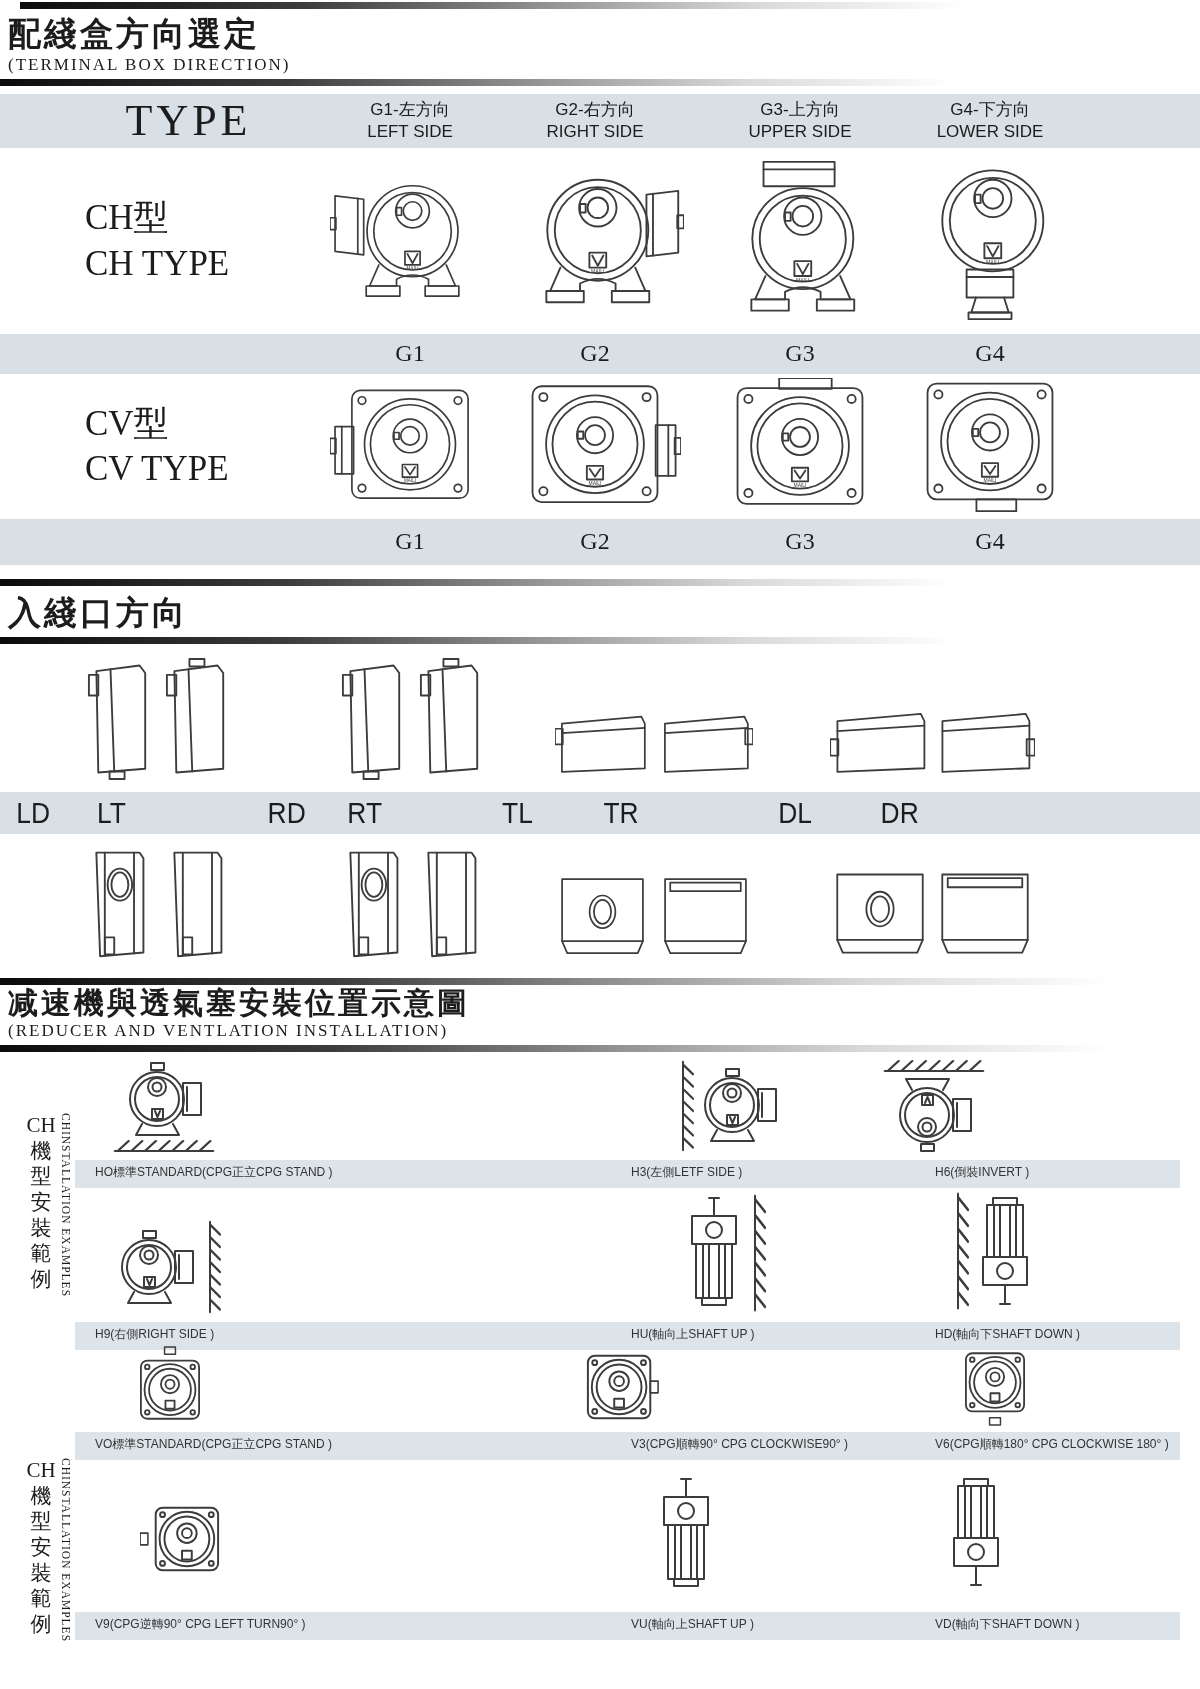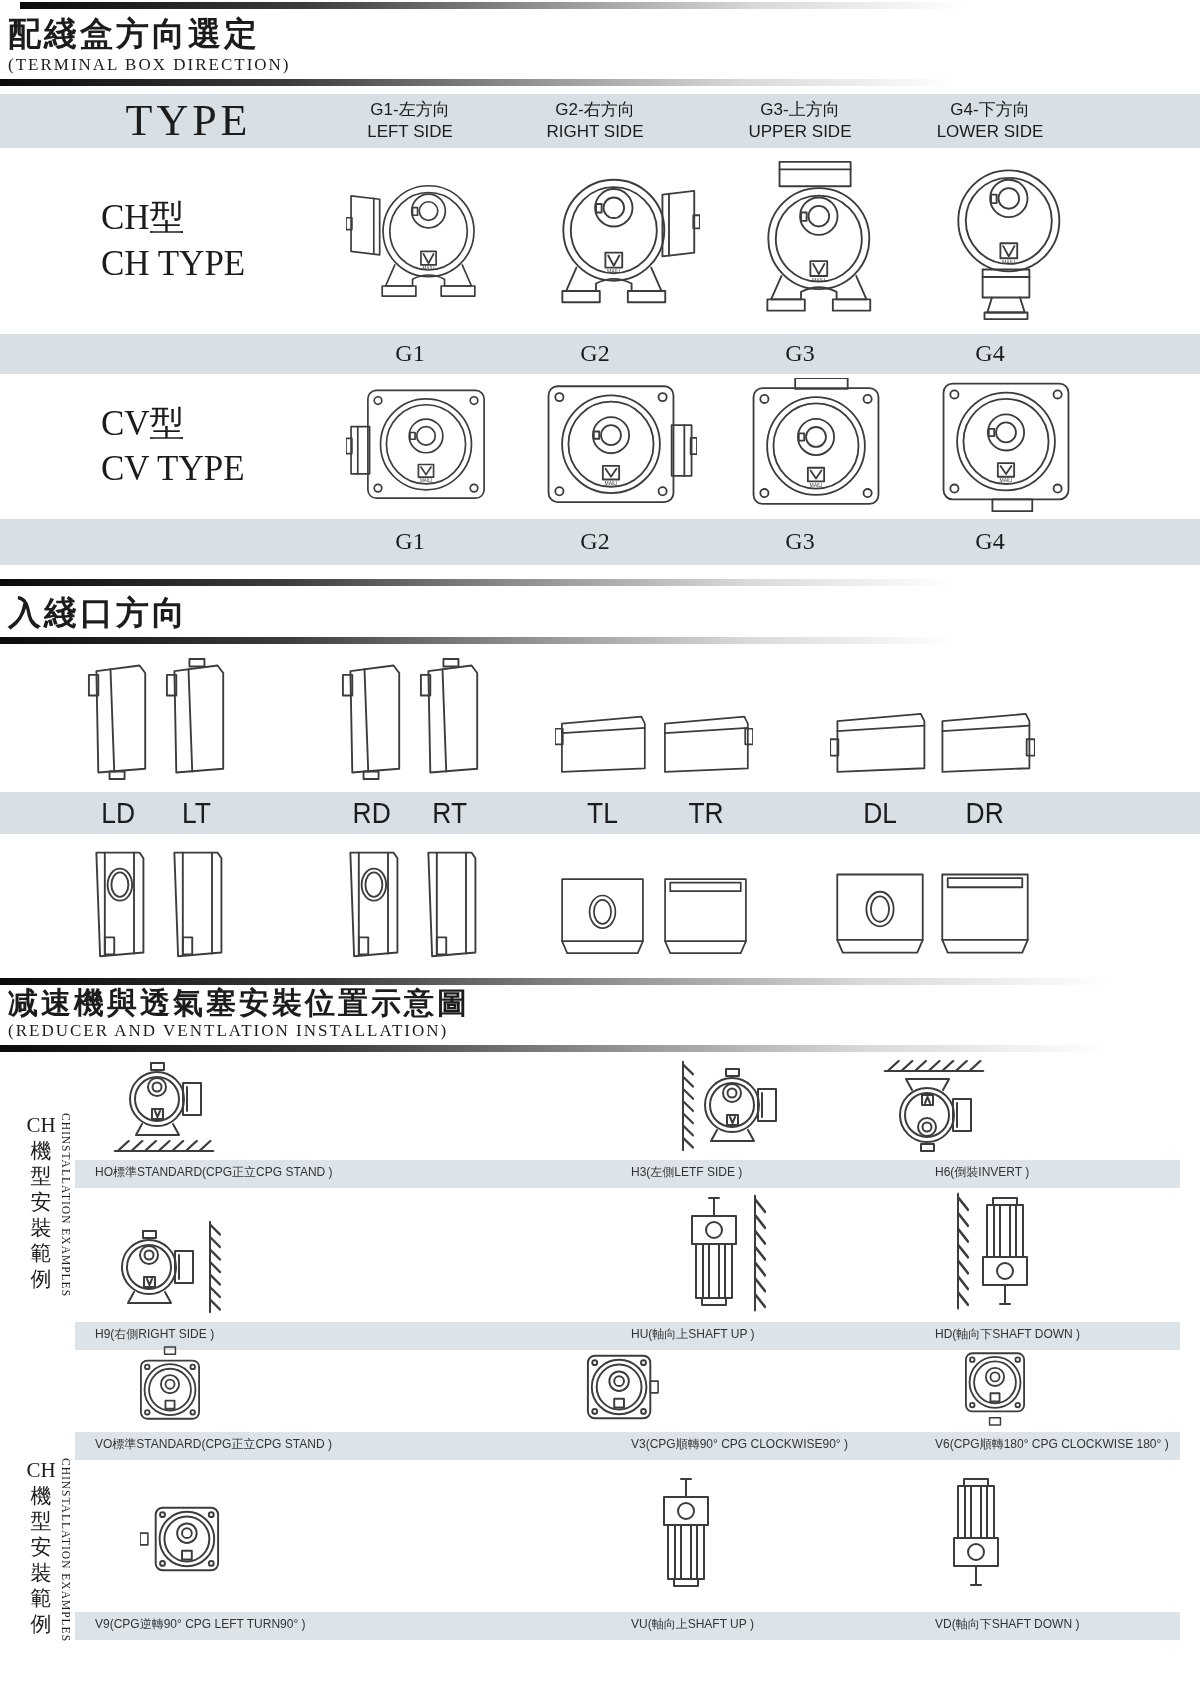--- a/index.html
+++ b/index.html
@@ -15,35 +15,35 @@
   .sec-head{padding-left:8px;}
   .sec-title{font-family:"Liberation Serif","DejaVu Serif",serif;font-weight:700;font-size:33px;letter-spacing:3px;line-height:1.18;}
   .sec-sub{font-family:"Liberation Serif","DejaVu Serif",serif;font-weight:400;font-size:17px;letter-spacing:2px;margin:1px 0 4px 0;}
 
   .band{background:#d8e0e5;}
   .grid5{display:grid;grid-template-columns:330px 160px 210px 200px 180px;}
   .hdr-row{height:54px;align-items:center;}
   .type-hdr{font-family:"Liberation Serif","DejaVu Serif",serif;font-size:44px;letter-spacing:4px;text-align:center;padding-left:47px;}
   .col-hdr{font-size:17px;line-height:1.3;justify-self:center;text-align:center;}
 
-  .motor-row{align-items:center;padding-left:16px;}
+  .motor-row{align-items:center;}
   .ch-row{height:186px;}
   .cv-row{height:145px;}
   .type-label{font-family:"Liberation Serif","DejaVu Serif",serif;font-size:35px;line-height:1.3;padding-left:85px;}
   .cell{display:flex;justify-content:center;align-items:center;}
 
   .g-band1{height:40px;align-items:center;}
   .g-band2{height:46px;align-items:center;}
   .g-label{font-family:"Liberation Serif","DejaVu Serif",serif;font-size:24px;justify-self:center;}
 
   
   .wi-row{display:flex;align-items:flex-end;padding-left:85px;}
   .wi-row1{height:132px;margin-top:6px;}
   .wi-row2{height:122px;margin-top:8px;}
-  .wi-band{display:flex;align-items:center;padding-left:85px;height:42px;background:#d8e0e5;margin-top:8px;}
+  .wi-band{display:flex;align-items:center;height:42px;background:#d8e0e5;margin-top:8px;}
   .wi-label{font-size:30px;font-weight:500;letter-spacing:0;text-align:center;display:inline-block;transform:scaleX(.88);}
   .w66{width:66px;flex:none;text-align:center;}
   .w95{width:95px;flex:none;text-align:center;}
   .w100{width:100px;flex:none;text-align:center;}
   .ml12{margin-left:12px}.ml110{margin-left:110px}.ml72{margin-left:72px}
   .ml8{margin-left:8px}.ml77{margin-left:77px}.ml5{margin-left:5px}
 
   
   .inst-wrap{position:relative;}
   .inst-row{position:relative;margin-left:75px;width:1105px;}

